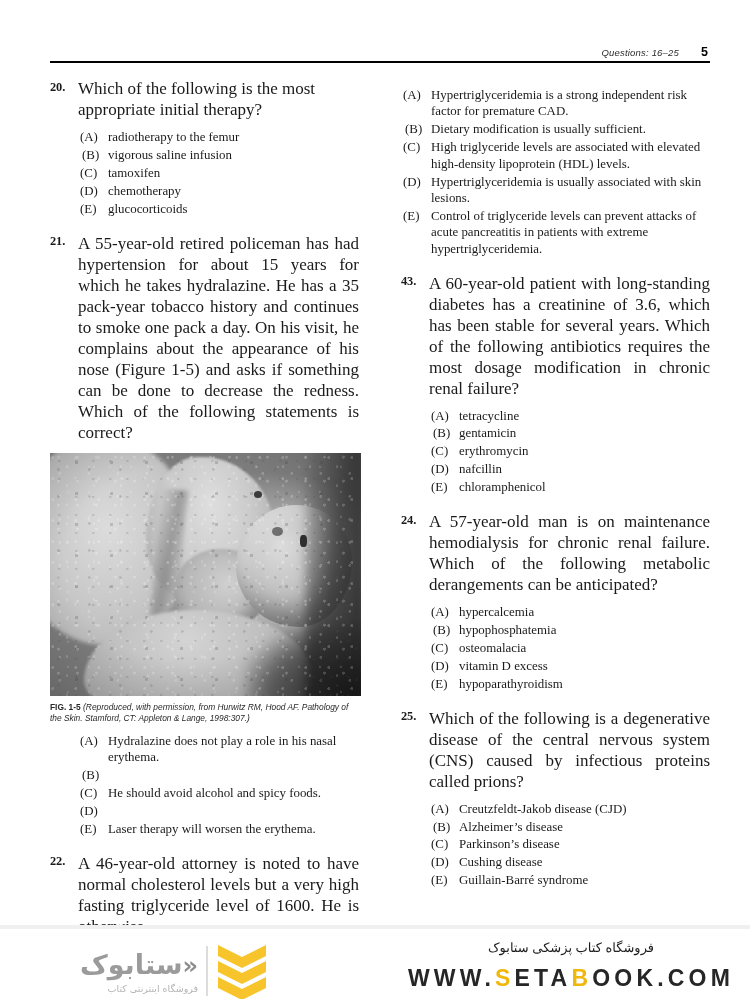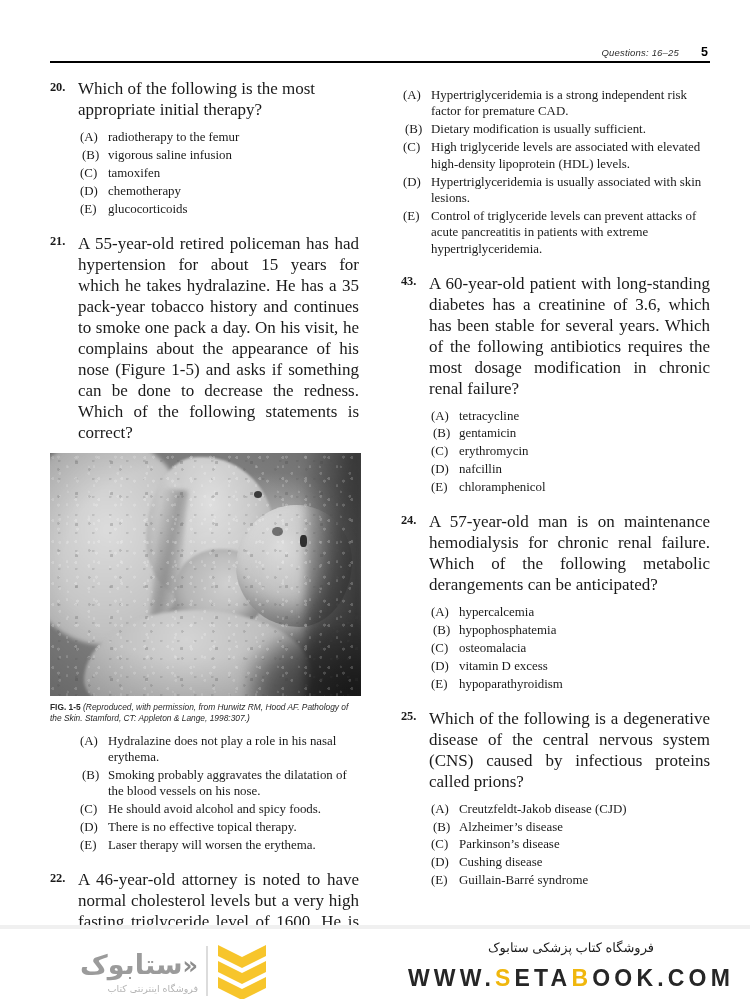--- a/index.html
+++ b/index.html
@@ -418,29 +418,27 @@
       <div class="q">
         <div class="q-num"></div>
         <div class="q-body">
           <ul class="opts" style="margin-top:2px">
             <li class="opt">
               <span class="opt-letter">(A)</span>
               <span class="opt-text">Hydralazine does not play a role in his nasal erythema.</span>
             </li>
             <li class="opt">
               <span class="opt-letter narrow">(B)</span>
-              <span class="opt-text">Smoking probably aggravates the dilatation of the blood vessels on his nose.</span>
             </li>
             <li class="opt">
               <span class="opt-letter">(C)</span>
               <span class="opt-text">He should avoid alcohol and spicy foods.</span>
             </li>
             <li class="opt">
               <span class="opt-letter">(D)</span>
-              <span class="opt-text">There is no effective topical therapy.</span>
             </li>
             <li class="opt">
               <span class="opt-letter">(E)</span>
               <span class="opt-text">Laser therapy will worsen the erythema.</span>
             </li>
           </ul>
         </div>
       </div>
 
       <div class="q">

